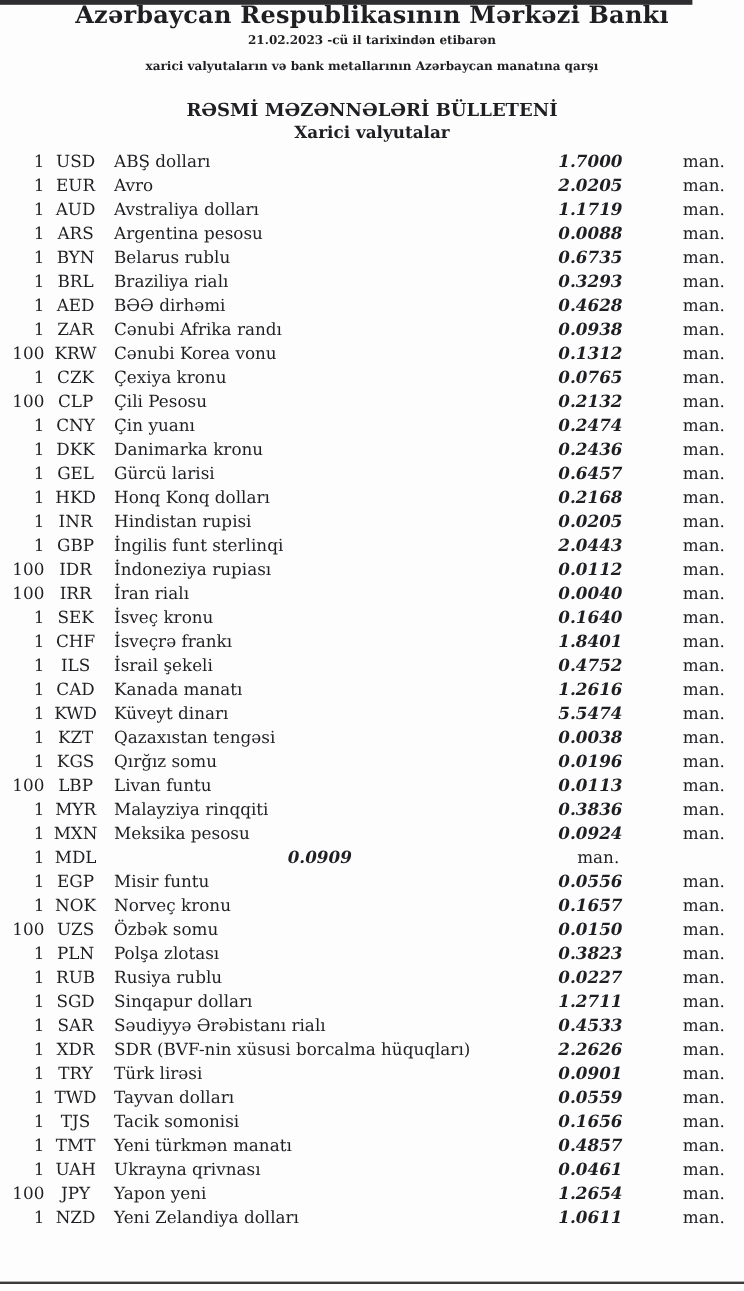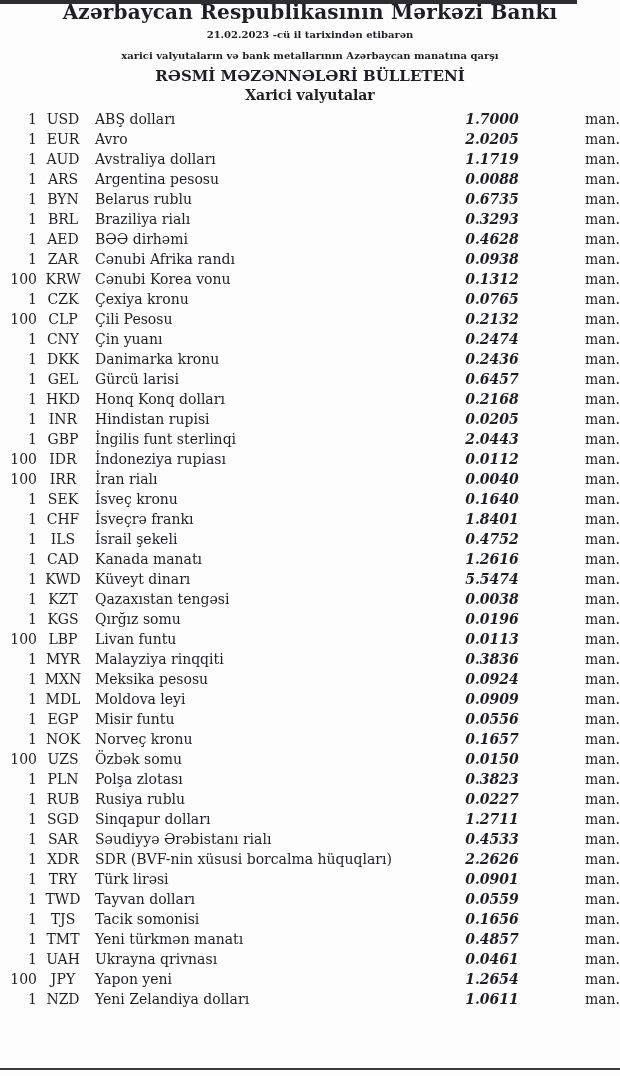--- a/index.html
+++ b/index.html
@@ -20,37 +20,37 @@
     position:absolute; top:1068px; left:0;
     width:620px; height:2px;
     background:#3a3a3c;
   }
   header { text-align:center; }
   .bank-name {
     font-size:20px; font-weight:bold; line-height:24px;
     white-space:nowrap; letter-spacing:0.2px;
   }
   .hdr-line { font-size:10px; font-weight:bold; line-height:21px; white-space:nowrap; }
-  .bulletin-title { font-size:15px; font-weight:bold; line-height:21px; white-space:nowrap; }
+  .bulletin-title { font-size:15px; font-weight:bold; line-height:21px; white-space:nowrap;margin-top:16px; }
   .section-title {
     text-align:center;
     font-size:14px; font-weight:bold; line-height:17px;
   }
   .rates { margin-top:5px; }
   .row {
     display:grid;
     grid-template-columns:37px 52px 355px 96px 80px;
     height:20px; line-height:20px;
     font-size:14px;
   }
   .cell-qty  { text-align:right; }
   .cell-code { text-align:center; }
   .cell-name { text-align:left; padding-left:6px; white-space:nowrap; }
   .cell-rate { text-align:center; font-weight:bold; font-style:italic; }
-  .cell-unit { text-align:right; padding-left:13px; }
+  .cell-unit { text-align:center; padding-left:13px; }
 </style>
 </head>
 <body>
 
 <div class="top-bar"></div>
 
 <header>
   <div class="bank-name">Azərbaycan Respublikasının Mərkəzi Bankı</div>
   <div class="hdr-line">21.02.2023 -cü il tarixindən etibarən</div>
   <div class="hdr-line">xarici valyutaların və bank metallarının Azərbaycan manatına qarşı</div>
@@ -288,21 +288,20 @@
     <span class="cell-qty">1</span>
     <span class="cell-code">MXN</span>
     <span class="cell-name">Meksika pesosu</span>
     <span class="cell-rate">0.0924</span>
     <span class="cell-unit">man.</span>
   </div>
 
   <div class="row">
     <span class="cell-qty">1</span>
     <span class="cell-code">MDL</span>
-    <span class="cell-name">Moldova leyi</span>
     <span class="cell-rate">0.0909</span>
     <span class="cell-unit">man.</span>
   </div>
 
   <div class="row">
     <span class="cell-qty">1</span>
     <span class="cell-code">EGP</span>
     <span class="cell-name">Misir funtu</span>
     <span class="cell-rate">0.0556</span>
     <span class="cell-unit">man.</span>

